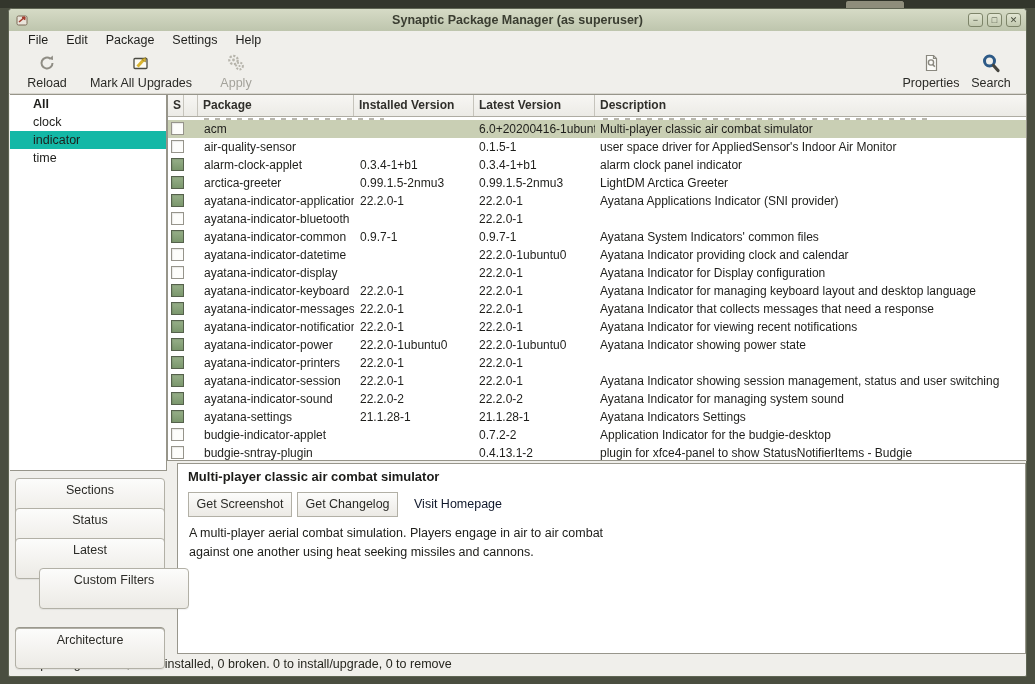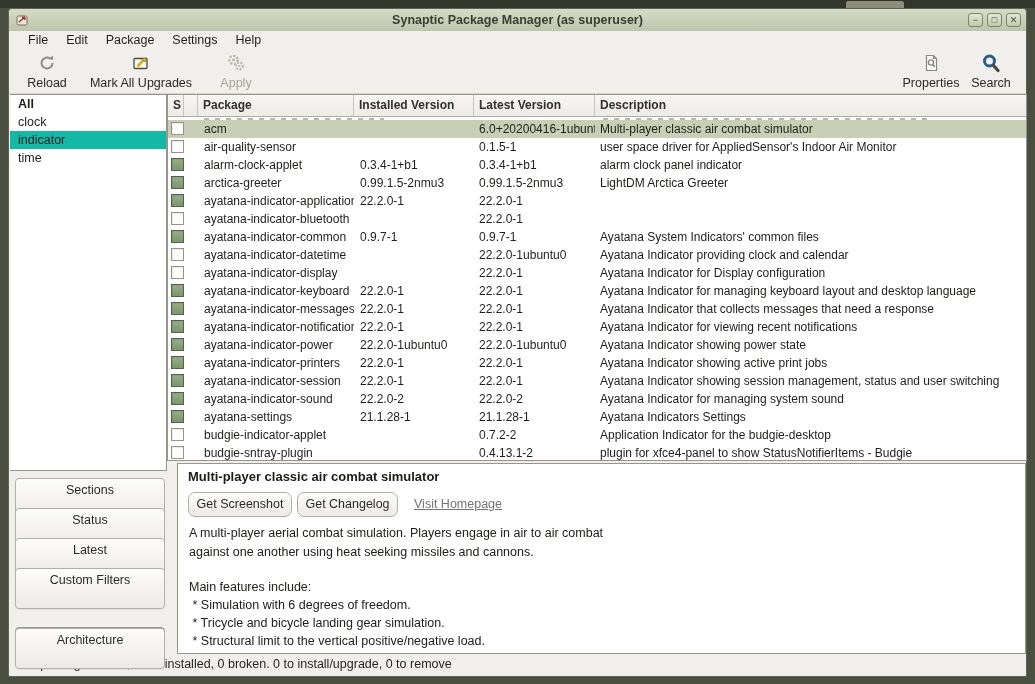--- a/index.html
+++ b/index.html
@@ -24,21 +24,21 @@
 
   
   .toolbar { position:absolute; left:0; top:41px; width:100%; height:44px; background:#f0efeb; border-bottom:1px solid #d8d6cf; }
   .tool-item { position:absolute; top:3px; text-align:center; }
   .tool-item .ticon { display:block; height:22px; margin:0 auto 0; }
   .tool-item .tlabel { display:block; font-size:12.5px; color:#2a2a26; line-height:16px; white-space:nowrap; }
   .tool-item.disabled .tlabel { color:#a3a29a; }
 
   
   .filter-list { position:absolute; left:1px; top:85px; width:157px; height:377px; background:#ffffff; border:1px solid #97958a; border-left:none; overflow:hidden; }
-  .filter-item { height:18px; line-height:18px; font-size:12.5px; color:#1e1e1b; padding-left:8px; }
+  .filter-item { height:18px; line-height:18px; font-size:12.5px; color:#1e1e1b; padding-left:23px; }
   .filter-item.bold { font-weight:bold; }
   .filter-item.selected { background:#14b8a6; }
 
   
   .pkg-table { position:absolute; left:158px; top:85px; width:860px; height:367px; background:#ffffff; border:1px solid #97958a; overflow:hidden; }
   .tbl-header { display:flex; height:22px; background:linear-gradient(#f7f6f3,#ecebe6); border-bottom:1px solid #aeaca3; }
   .hcell { border-right:1px solid #c6c4bc; font-size:12px; font-weight:bold; color:#302f2b; line-height:21px; padding-left:5px; overflow:hidden; white-space:nowrap; }
   .hc-s{width:16px;} .hc-sp{width:14px;} .hc-pkg{width:156px;} .hc-iv{width:120px;} .hc-lv{width:121px;} .hc-desc{flex:1; border-right:none;}
 
   .sliver { height:3px; overflow:hidden; position:relative; }
@@ -54,24 +54,24 @@
   .c-lv { width:121px; overflow:hidden; padding-left:5px; }
   .c-desc { flex:1; overflow:hidden; padding-left:5px; }
 
   
   .side-btn { position:absolute; left:6px; width:150px; height:41px; background:linear-gradient(#fcfcfb,#eceae5); border:1px solid #b2b0a6; border-radius:4px; font-size:12.5px; color:#2b2b27; text-align:center; line-height:23px; box-shadow:0 1px 1px rgba(0,0,0,0.06); }
   .side-btn.active { background:#d2d0c7; border-color:#9a988e; box-shadow:inset 0 1px 2px rgba(0,0,0,0.18); }
 
   
   .details { position:absolute; left:168px; top:454px; width:849px; height:191px; background:#ffffff; border:1px solid #98968c; }
   .det-title { position:absolute; left:10px; top:5px; font-size:13px; font-weight:bold; color:#1c1c19; }
-  .det-btn { position:absolute; top:28px; height:25px; background:linear-gradient(#fcfcfb,#eceae5); border:1px solid #b2b0a6; border-radius:7px; font-size:12.5px; color:#2b2b27; text-align:center; line-height:23px; }
+  .det-btn { position:absolute; top:28px; height:25px; background:linear-gradient(#fcfcfb,#eceae5); border:1px solid #b2b0a6; border-radius:0; font-size:12.5px; color:#2b2b27; text-align:center; line-height:23px; }
   .det-btn.b1 { left:10px; width:104px; }
   .det-btn.b2 { left:119px; width:101px; }
-  .det-link { position:absolute; left:236px; top:28px; line-height:25px; font-size:12.5px; color:#737373; text-decoration:underline; }
+  .det-link { position:absolute; left:236px; top:28px; line-height:25px; font-size:12.5px; color:#0f172a; }
   .det-summary { position:absolute; left:11px; top:60px; width:456px; font-size:12.5px; line-height:19px; color:#21211d; }
   .det-features { position:absolute; left:11px; top:114px; font-size:12.5px; line-height:18px; color:#21211d; white-space:pre; }
 
   
   .statusbar { position:absolute; left:0; bottom:0; width:100%; height:22px; }
   .status-text { position:absolute; left:7px; top:0; line-height:20px; font-size:12.5px; color:#26261f; }
 
   svg { display:block; margin:0 auto; }
 </style>
 </head>
@@ -215,20 +215,21 @@
           <div class="c-lv">0.99.1.5-2nmu3</div>
           <div class="c-desc">LightDM Arctica Greeter</div>
         </div>
         <div class="trow">
           <div class="c-s">
             <span class="cb installed"></span>
           </div>
           <div class="c-pkg">ayatana-indicator-application</div>
           <div class="c-iv">22.2.0-1</div>
           <div class="c-lv">22.2.0-1</div>
+          <div class="c-desc">Ayatana Applications Indicator (SNI provider)</div>
         </div>
         <div class="trow">
           <div class="c-s">
             <span class="cb"></span>
           </div>
           <div class="c-pkg">ayatana-indicator-bluetooth</div>
           <div class="c-iv"></div>
           <div class="c-lv">22.2.0-1</div>
         </div>
         <div class="trow">
@@ -294,21 +295,20 @@
           <div class="c-lv">22.2.0-1ubuntu0</div>
           <div class="c-desc">Ayatana Indicator showing power state</div>
         </div>
         <div class="trow">
           <div class="c-s">
             <span class="cb installed"></span>
           </div>
           <div class="c-pkg">ayatana-indicator-printers</div>
           <div class="c-iv">22.2.0-1</div>
           <div class="c-lv">22.2.0-1</div>
-          <div class="c-desc">Ayatana Indicator showing active print jobs</div>
         </div>
         <div class="trow">
           <div class="c-s">
             <span class="cb installed"></span>
           </div>
           <div class="c-pkg">ayatana-indicator-session</div>
           <div class="c-iv">22.2.0-1</div>
           <div class="c-lv">22.2.0-1</div>
           <div class="c-desc">Ayatana Indicator showing session management, status and user switching</div>
         </div>
@@ -352,29 +352,25 @@
   </div>
 
   <div id="side-buttons"></div>
 
   <div class="details">
     <div class="det-title">Multi-player classic air combat simulator</div>
     <div class="det-btn b1">Get Screenshot</div>
     <div class="det-btn b2">Get Changelog</div>
     <div class="det-link">Visit Homepage</div>
     <div class="det-summary">A multi-player aerial combat simulation. Players engage in air to air combat against one another using heat seeking missiles and cannons.</div>
-    <div class="det-features">Main features include:
- * Simulation with 6 degrees of freedom.
- * Tricycle and bicycle landing gear simulation.
- * Structural limit to the vertical positive/negative load.</div>
   </div>
 
   <div class="statusbar">
     <span class="status-text">177 packages listed, 2724 installed, 0 broken. 0 to install/upgrade, 0 to remove</span>
   </div>
 
 <div class="side-btn" style="top: 469px;">Sections</div>
     <div class="side-btn" style="top: 499px;">Status</div>
     <div class="side-btn" style="top: 529px;">Latest</div>
-    <div class="side-btn" style="top: 559px;">Custom Filters</div>
+    <div class="side-btn" style="top: 559px; margin-left: 24px;">Custom Filters</div>
     <div class="side-btn active" style="top: 618px; font-style: italic;">Search Results</div>
     <div class="side-btn" style="top: 619px;">Architecture</div>
   </div>
 
 </body></html>

